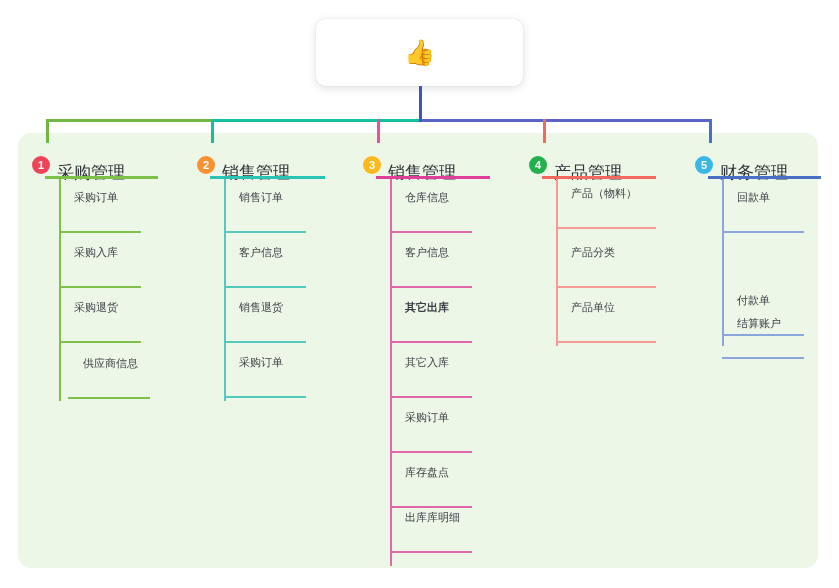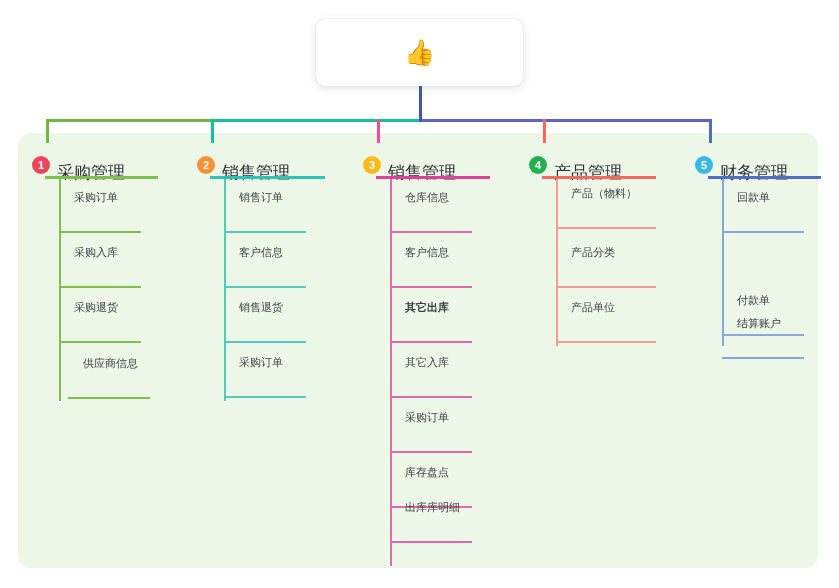--- a/index.html
+++ b/index.html
@@ -220,21 +220,21 @@
           <div class="leaf-rule" style="width: 82px; background: rgb(226, 104, 172);"></div>
         </div>
         <div class="leaf" style="top: 254px; width: 102px;">
           <span class="leaf-label">采购订单</span>
           <div class="leaf-rule" style="width: 82px; background: rgb(226, 104, 172);"></div>
         </div>
         <div class="leaf" style="top: 309px; width: 102px;">
           <span class="leaf-label">库存盘点</span>
           <div class="leaf-rule" style="width: 82px; background: rgb(226, 104, 172);"></div>
         </div>
-        <div class="leaf" style="top: 344px; width: 102px; padding-left: 20px;">
+        <div class="leaf" style="top: 354px; width: 102px; padding-left: 20px;">
           <span class="leaf-label">出库库明细</span>
           <div class="leaf-rule" style="width: 82px; background: rgb(226, 104, 172);"></div>
         </div>
       </div>
       <div class="column" style="left: 529px;">
         <div class="col-head">
           <span class="badge" style="background: rgb(34, 177, 76);">4</span>
           <span class="col-title">产品管理</span>
         </div>
         <div class="head-rule" style="width: 114px; background: rgb(244, 105, 95);"></div>

